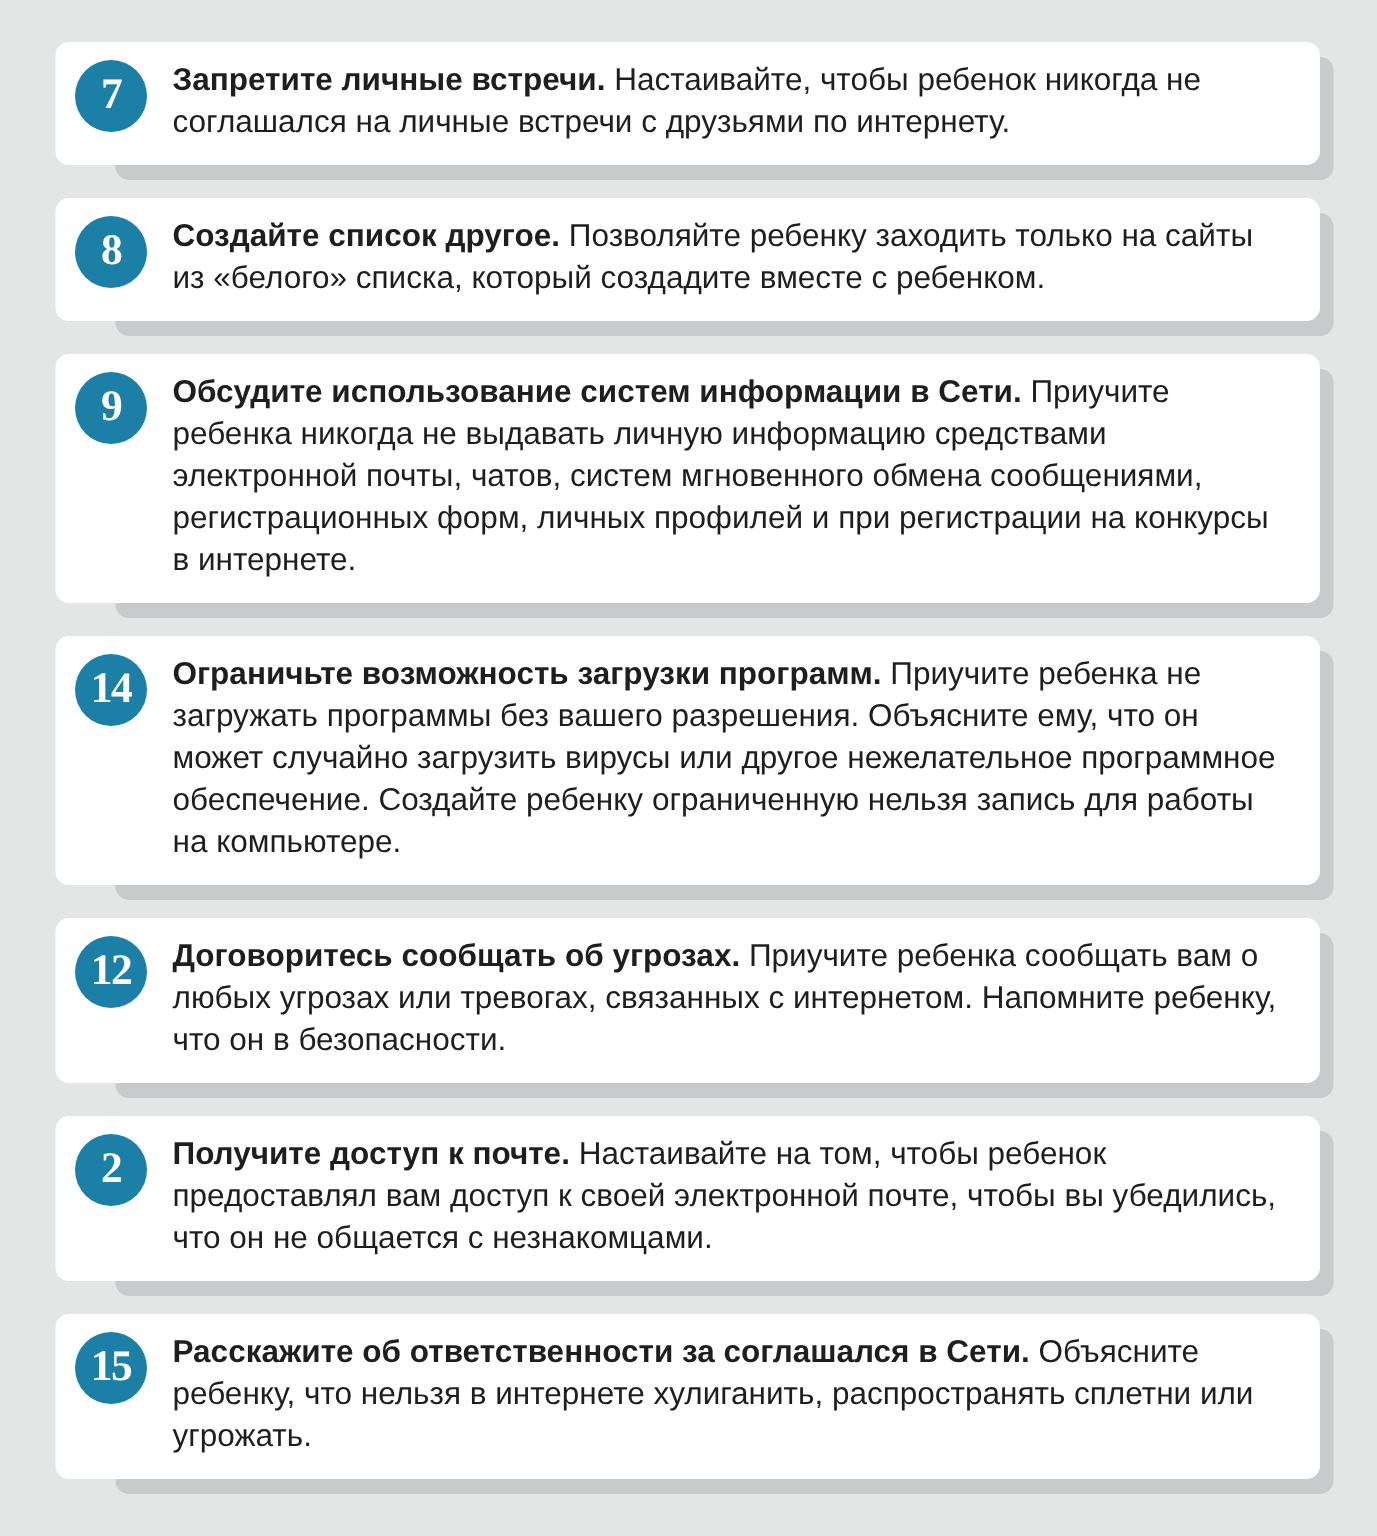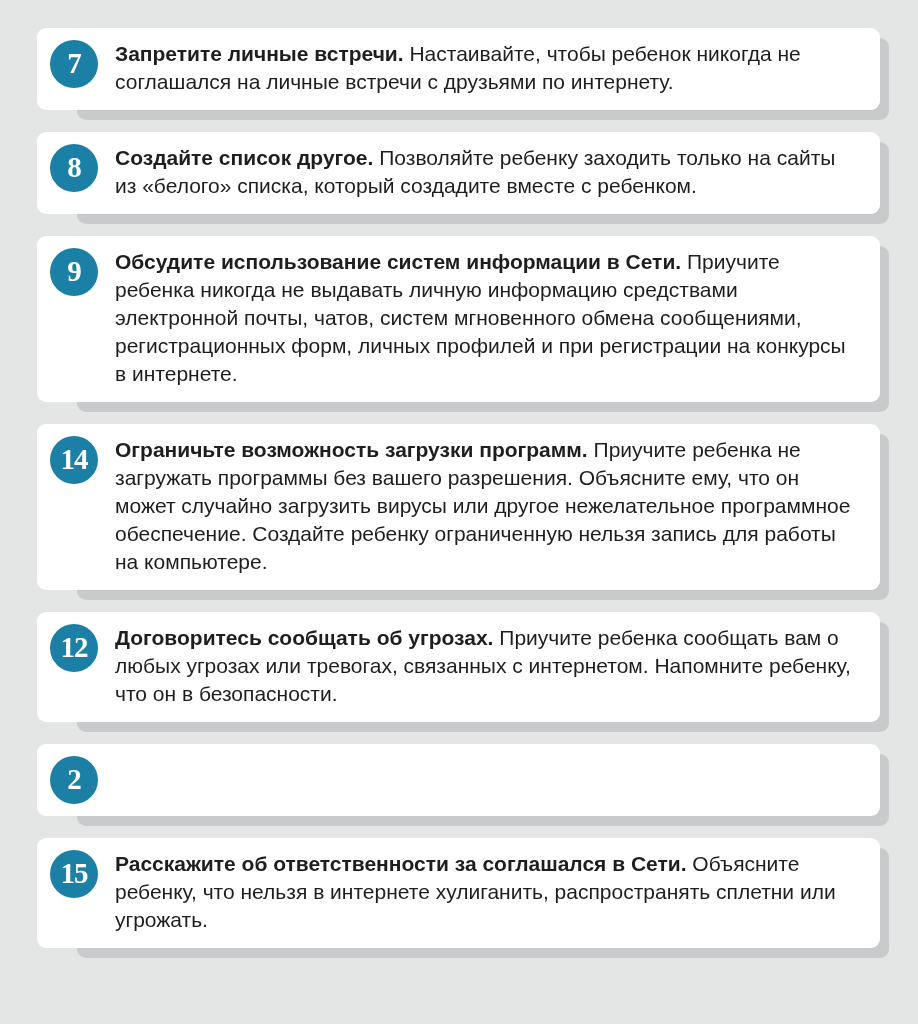--- a/index.html
+++ b/index.html
@@ -87,19 +87,20 @@
     </section>
 
     <section class="card">
       <span class="num">12</span>
       <p class="text"><b class="title">Договоритесь сообщать об угрозах.</b> <span class="body-text">Приучите ребенка сообщать вам о любых угрозах или тревогах, связанных с интернетом. Напомните ребенку, что он в безопасности.</span></p>
     </section>
 
 
     <section class="card">
       <span class="num">2</span>
+      <p class="text"><b class="title">Получите доступ к почте.</b> <span class="body-text">Настаивайте на том, чтобы ребенок предоставлял вам доступ к своей электронной почте, чтобы вы убедились, что он не общается с незнакомцами.</span></p>
     </section>
 
     <section class="card">
       <span class="num">15</span>
       <p class="text"><b class="title">Расскажите об ответственности за соглашался в Сети.</b> <span class="body-text">Объясните ребенку, что нельзя в интернете хулиганить, распространять сплетни или угрожать.</span></p>
     </section>
   </main>
 
 </body></html>

